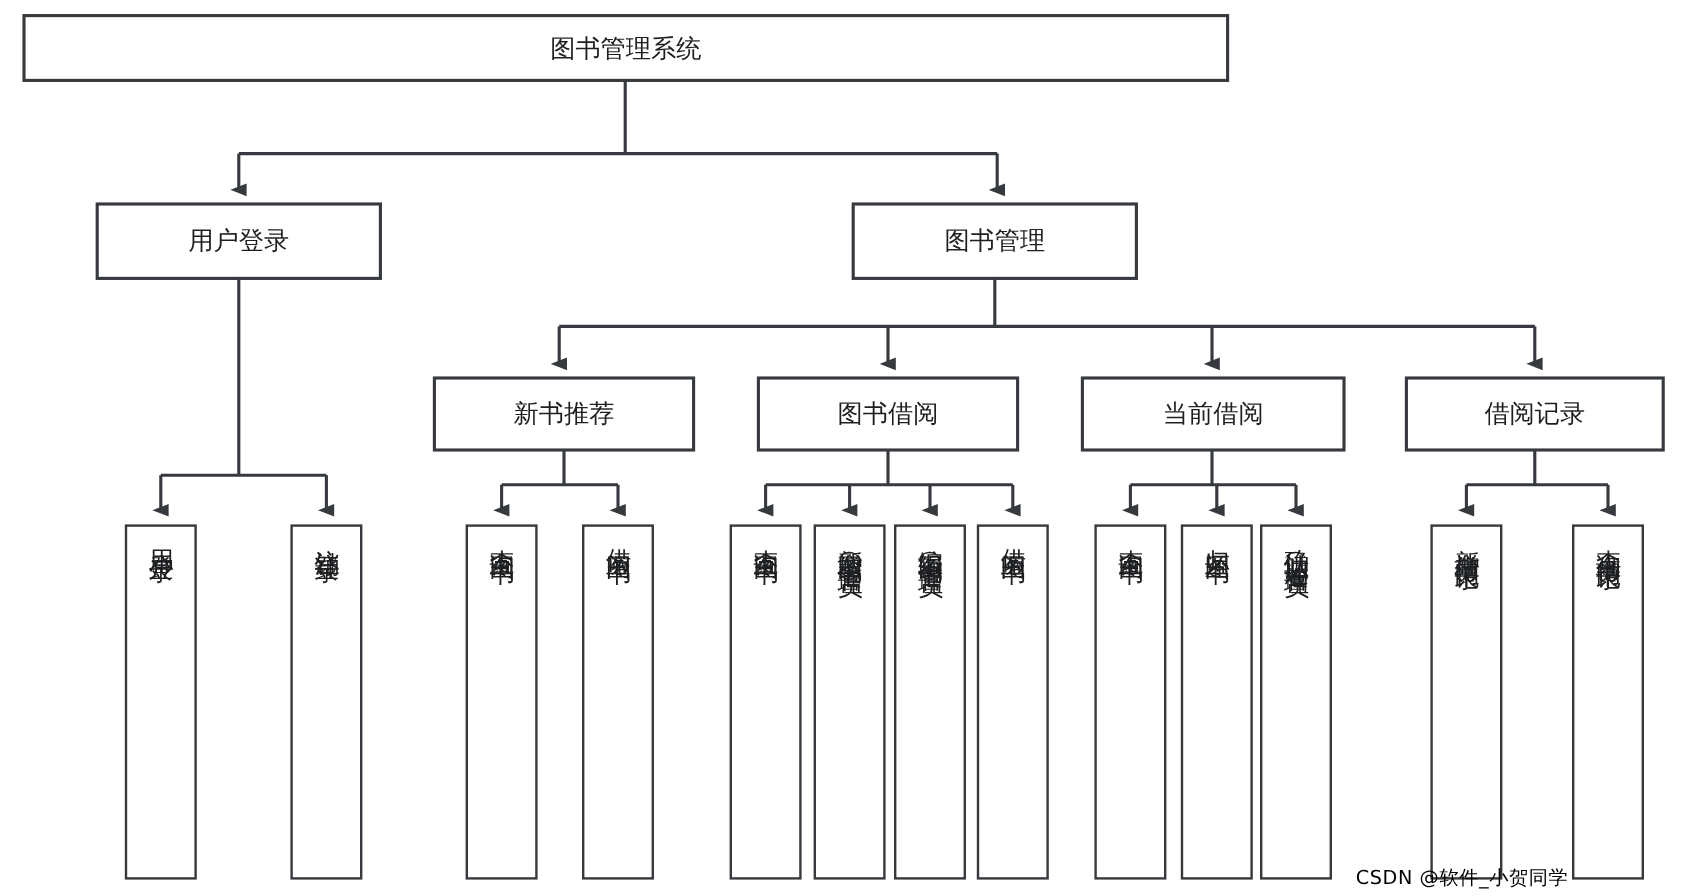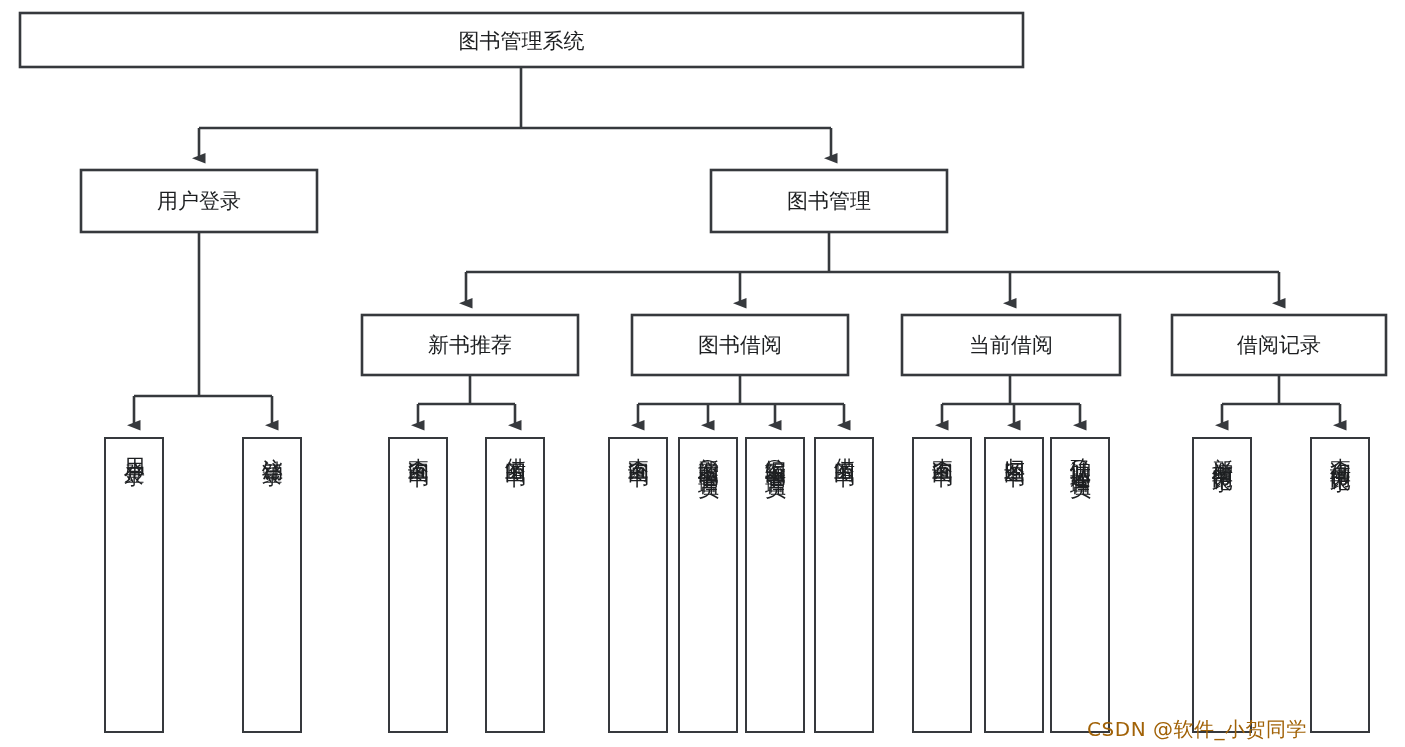--- a/index.html
+++ b/index.html
@@ -46,22 +46,22 @@
     font-size: 21px;
     fill: #1d1f21;
     text-anchor: middle;
     dominant-baseline: middle;
   }
   .watermark {
     position: absolute;
     right: 8px;
     bottom: 4px;
     font-family: "DejaVu Sans", "Liberation Sans", sans-serif;
-    font-size: 20px;
-    color: #a16207;
+    font-size: 16px;
+    color: #000000;
     white-space: nowrap;
     letter-spacing: 0.5px;
     user-select: none;
   }
   .vnode {
     position: absolute;
     box-sizing: border-box;
     background: #ffffff;
     border: 2.6px solid #36393d;
     display: flex;

